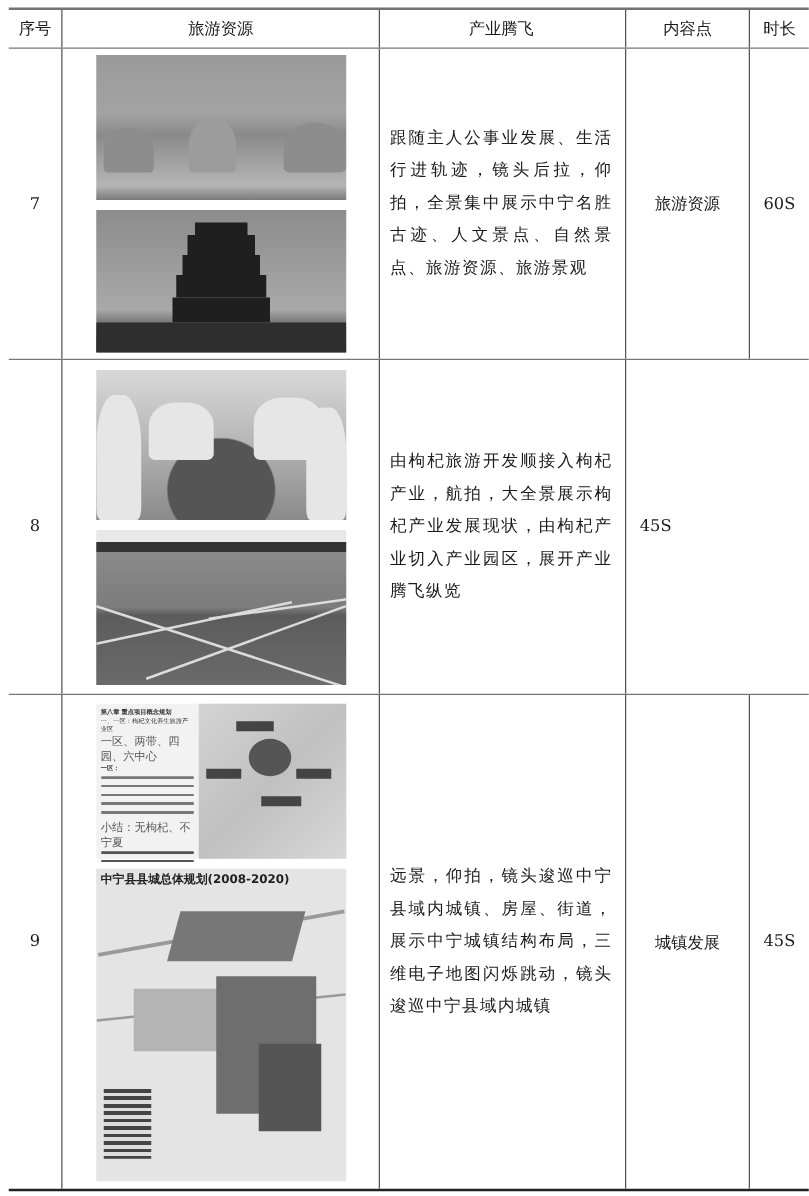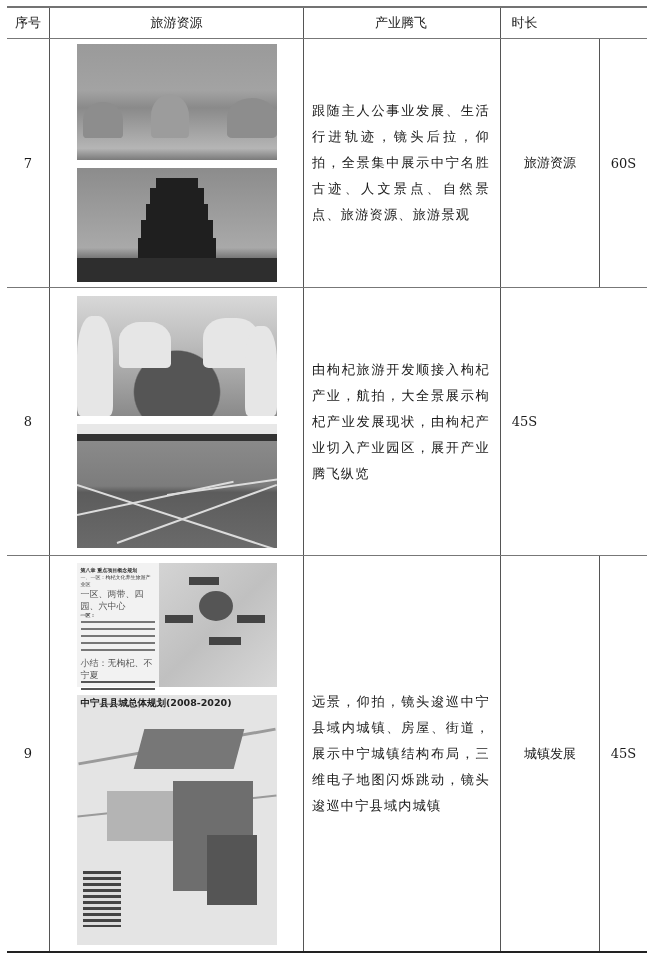--- a/index.html
+++ b/index.html
@@ -51,20 +51,21 @@
     .planB .road { position: absolute; background: #9a9a9a; }
   </style>
 </head>
 <body>
 
 <div class="table">
   <div class="row header">
     <div class="cell c1">序号</div>
     <div class="cell c2">旅游资源</div>
     <div class="cell c3" style="justify-content:center;">产业腾飞</div>
+    <div class="cell c4">内容点</div>
     <div class="cell c5">时长</div>
   </div>
 
   <div class="row r7">
     <div class="cell c1">7</div>
     <div class="cell c2">
       <div class="photo sand">
         <div class="mound" style="left:6px;width:40px;height:36px;"></div>
         <div class="mound" style="left:74px;width:38px;height:44px;background:#9c9c9c;"></div>
         <div class="mound" style="left:150px;width:50px;height:40px;"></div>

